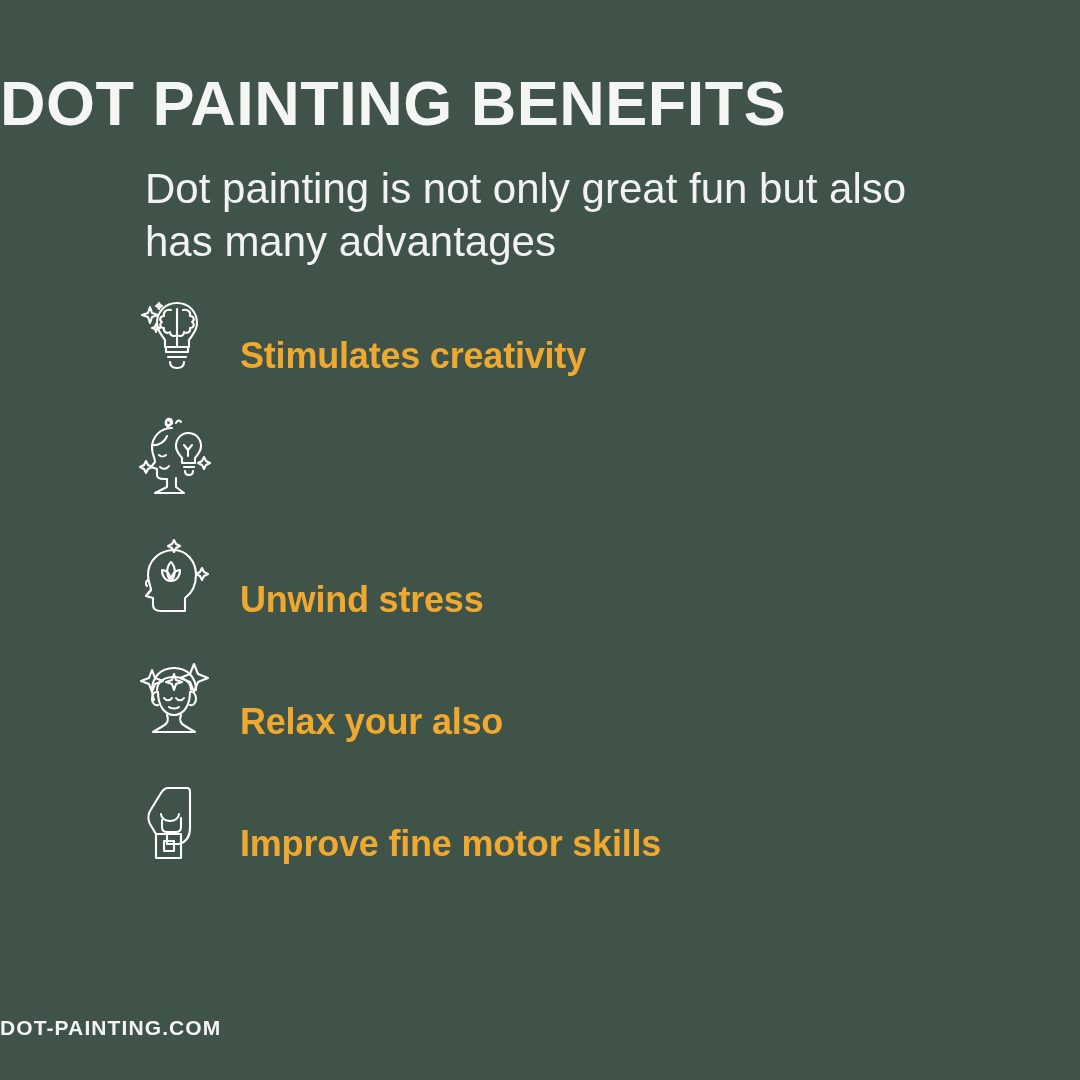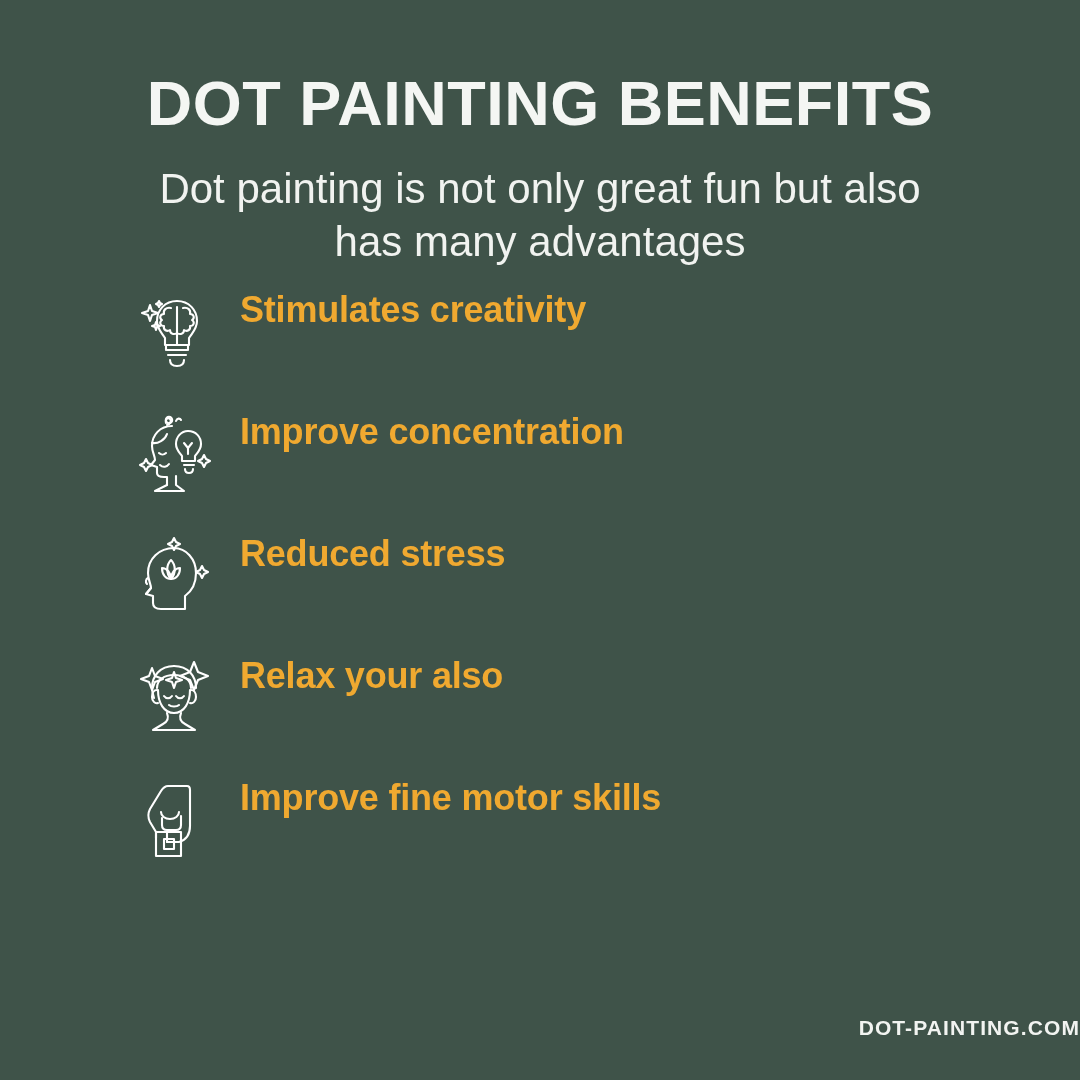--- a/index.html
+++ b/index.html
@@ -20,21 +20,20 @@
     background: #3f5349;
     box-sizing: border-box;
   }
 
   
   .header {
     position: absolute;
     top: 72px;
     left: 0;
     width: 1080px;
-    text-align: center;
   }
   .title {
     color: #f4f6f3;
     font-family: "Liberation Sans", sans-serif;
     font-size: 63px;
     font-weight: 700;
     letter-spacing: 0.5px;
     line-height: 1.0;
     margin: 0;
     white-space: nowrap;
@@ -54,21 +53,21 @@
 
   
   .benefits {
     position: absolute;
     top: 289px;
     left: 136px;
     width: 860px;
   }
   .benefit-row {
     display: flex;
-    align-items: flex-start;
+    align-items: flex-end;
     height: 88px;
     margin-bottom: 34px;
   }
   .benefit-icon {
     width: 76px;
     height: 86px;
     flex: 0 0 76px;
     display: flex;
     align-items: center;
     justify-content: center;
@@ -86,21 +85,21 @@
     margin-left: 28px;
     white-space: nowrap;
   }
 
   
   .footer {
     position: absolute;
     bottom: 40px;
     left: 0;
     width: 1080px;
-    text-align: right;
+    text-align: left;
   }
   .footer-text {
     color: #f2f4f1;
     font-family: "Liberation Sans", sans-serif;
     font-size: 21px;
     font-weight: 700;
     letter-spacing: 1.1px;
   }
 </style>
 </head>
@@ -148,37 +147,36 @@
           <path d="M38 8 C39 5 42 5 43 7"></path>
           <path d="M50 18 C58 18 63 24 63 31 C63 37 59 40 57 43 L57 48 L44 48 L44 43 C42 40 38 37 38 31 C38 24 43 18 50 18 Z"></path>
           <path d="M46 52 L56 52"></path>
           <path d="M47 56 C47 59 48 60 51 60 C54 60 55 59 55 56"></path>
           <path d="M46 30 L50 35 L54 30"></path>
           <line x1="50" y1="35" x2="50" y2="41"></line>
           <path d="M64 46 L66 42 L68 46 L72 48 L68 50 L66 54 L64 50 L60 48 Z"></path>
           <path d="M6 50 L8 46 L10 50 L14 52 L10 54 L8 58 L6 54 L2 52 Z"></path>
         </svg>
       </span>
-      <span class="benefit-label">Improve concentration</span>
     </div>
 
     <div class="benefit-row">
       <span class="benefit-icon">
         <svg width="72" height="76" viewBox="0 0 72 76" fill="none" stroke="#ffffff" stroke-width="2.1" stroke-linecap="round" stroke-linejoin="round">
           <path d="M36 10 C21 10 10 21 10 35 C10 42 13 46 13 50 L8 56 L15 58 L15 65 C15 69 18 71 23 71 L47 71 L47 58 C54 53 58 45 58 35 C58 21 48 10 36 10 Z"></path>
           <path d="M8 56 L13 50"></path>
           <path d="M10 40 C8 41 7 44 9 46"></path>
           <path d="M33 22 C28 27 28 36 33 41 C38 36 38 27 33 22 Z"></path>
           <path d="M24 30 C24 37 28 41 33 41 C33 35 29 30 24 30 Z"></path>
           <path d="M42 30 C42 37 38 41 33 41 C33 35 37 30 42 30 Z"></path>
           <path d="M34 4 L36 0 L38 4 L42 6 L38 8 L36 12 L34 8 L30 6 Z"></path>
           <path d="M62 32 L64 28 L66 32 L70 34 L66 36 L64 40 L62 36 L58 34 Z"></path>
         </svg>
       </span>
-      <span class="benefit-label">Reduced stress</span>
+      <span class="benefit-label">Unwind stress</span>
     </div>
 
     <div class="benefit-row">
       <span class="benefit-icon">
         <svg width="74" height="80" viewBox="0 0 74 80" fill="none" stroke="#ffffff" stroke-width="2.1" stroke-linecap="round" stroke-linejoin="round">
           <path d="M37 8 C23 8 15 18 15 30 C15 34 16 37 17 40"></path>
           <path d="M59 30 C59 18 51 8 37 8"></path>
           <path d="M20 30 C20 22 27 17 37 17 C47 17 54 22 54 30"></path>
           <path d="M20 32 C17 32 15 35 15 39 C15 43 18 46 21 45"></path>
           <path d="M54 32 C57 32 59 35 59 39 C59 43 56 46 53 45"></path>

